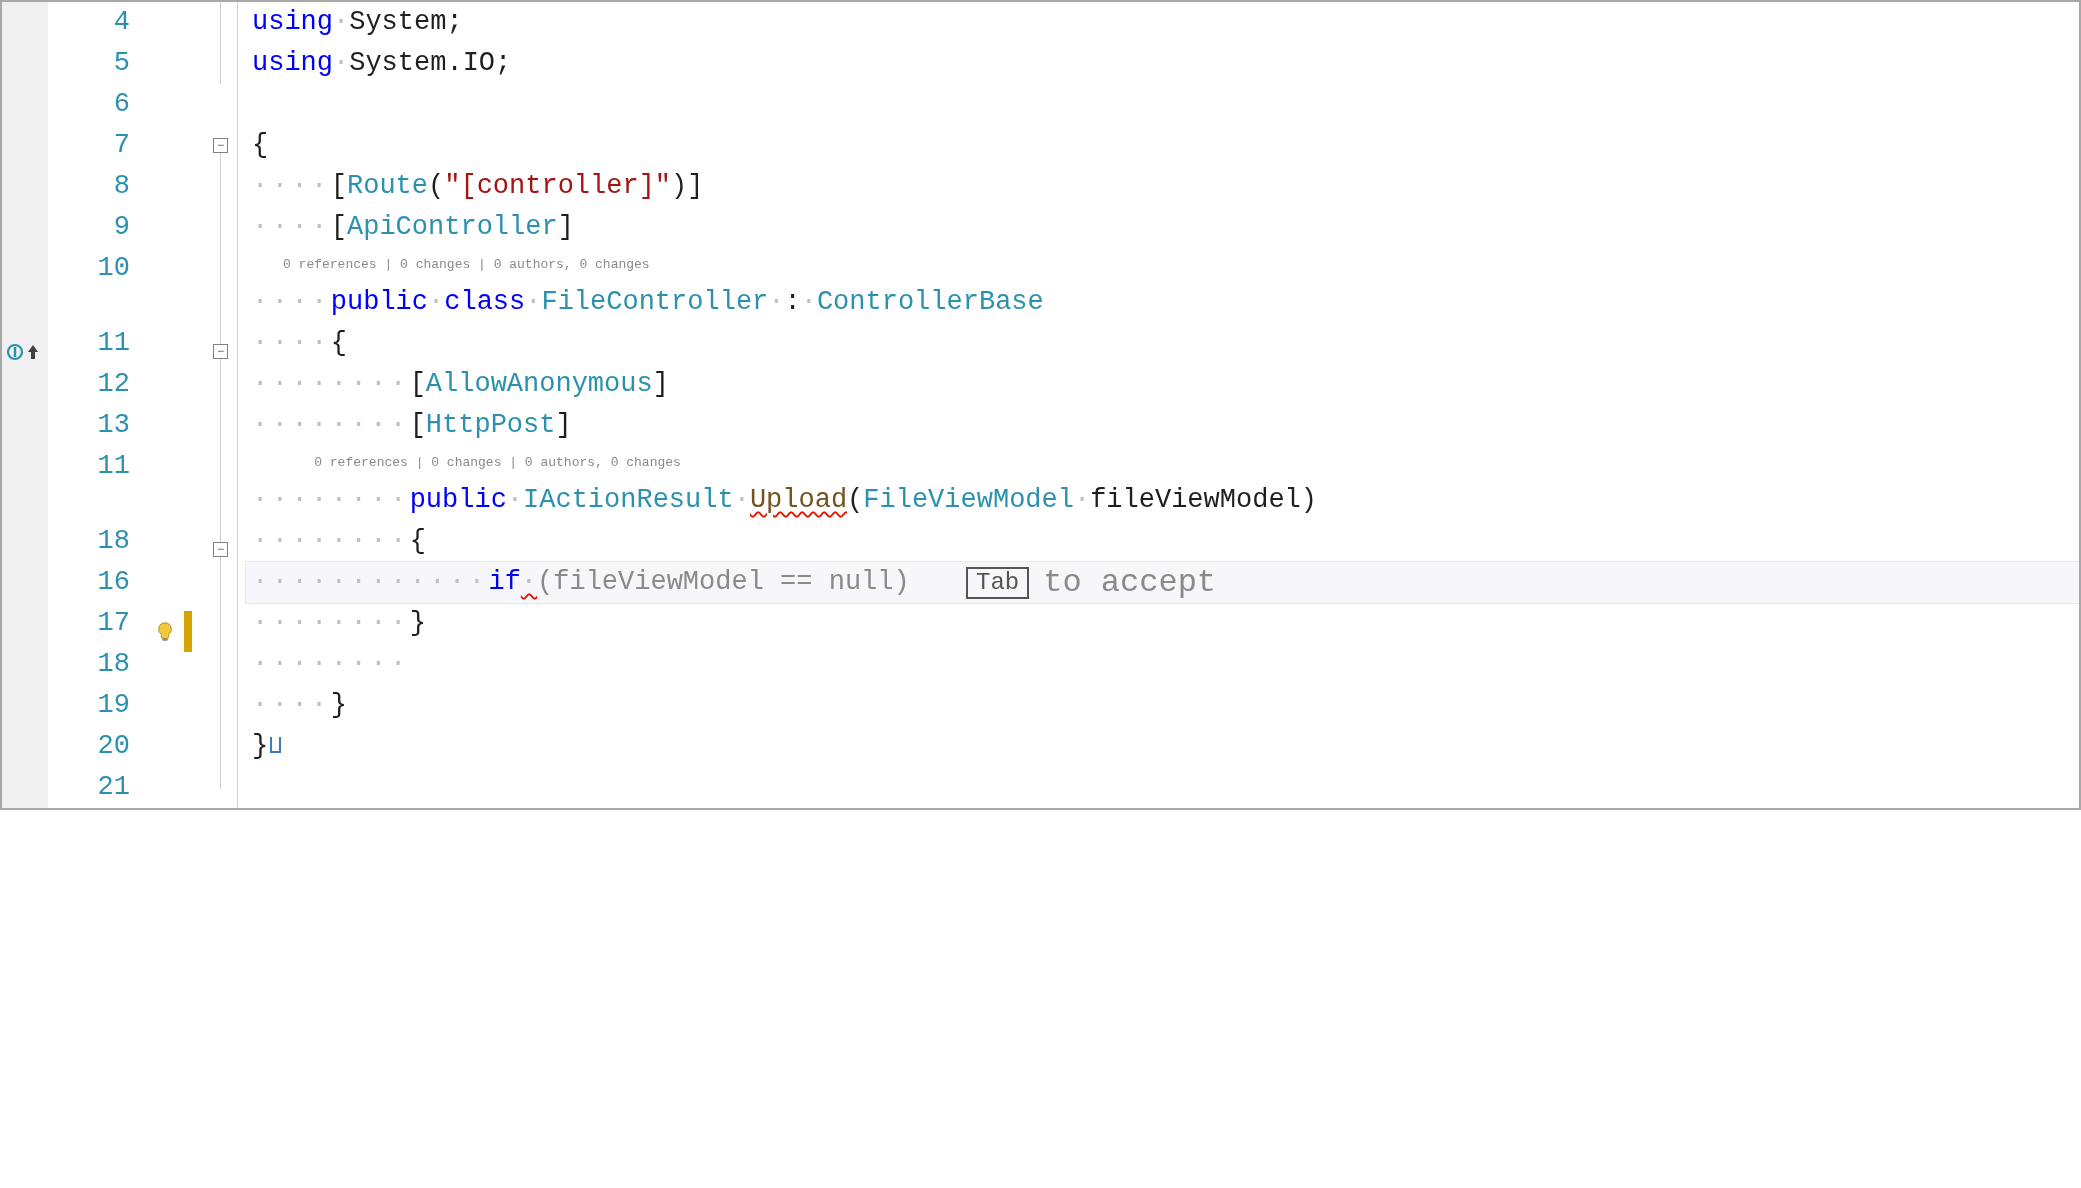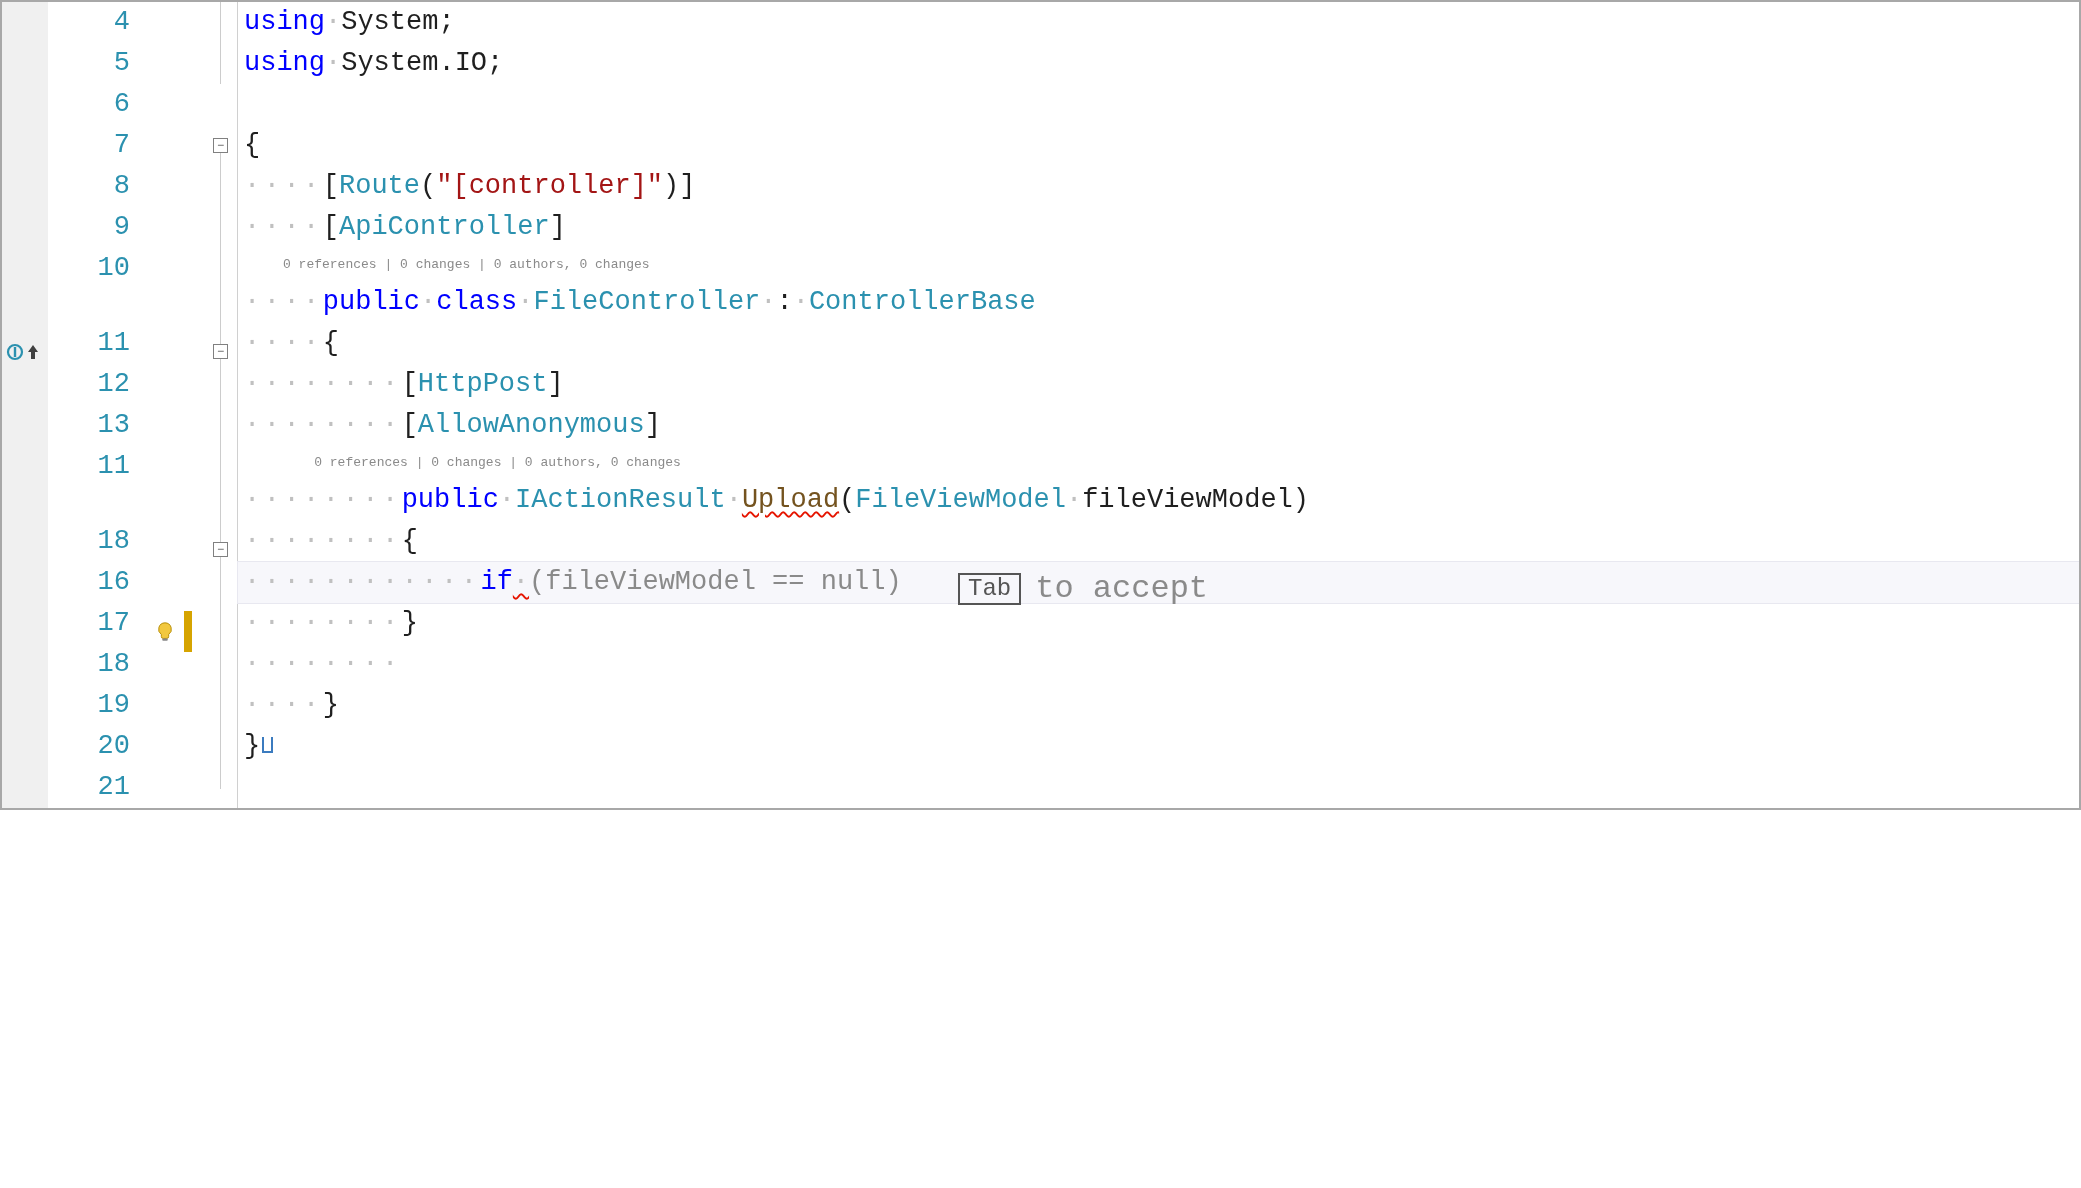--- a/index.html
+++ b/index.html
@@ -91,20 +91,21 @@
       flex: 1;
       position: relative;
       background: #fff;
     }
     .code-line {
       height: 41px;
       line-height: 41px;
       white-space: pre;
       position: relative;
       padding-left: 6px;
+      margin-left: 8px;
     }
     .codelens {
       height: 34px;
       line-height: 34px;
       font-size: 13px;
       color: #8a8a8a;
       padding-left: 6px;
       white-space: pre;
     }
     .ws { color: #c0c0c0; }
@@ -120,21 +121,21 @@
       text-decoration-thickness: 2px;
       text-underline-offset: 4px;
     }
     .current-line {
       background: #f7f7fb;
       outline: 1px solid #e8e8f0;
     }
     .autocomplete-hint {
       position: absolute;
       left: 720px;
-      top: 6px;
+      top: 0;
       display: flex;
       align-items: center;
       height: 41px;
       gap: 14px;
     }
     .tab-key {
       border: 2px solid #555;
       padding: 0 8px;
       font-size: 24px;
       color: #555;
@@ -227,23 +228,23 @@
   <div class="code-line"><span class="ws ds">····</span><span class="punc">[</span><span class="type">Route</span><span class="punc">(</span><span class="string">"[controller]"</span><span class="punc">)</span><span class="punc">]</span></div>
 
   <div class="code-line"><span class="ws ds">····</span><span class="punc">[</span><span class="type">ApiController</span><span class="punc">]</span></div>
 
   <div class="codelens">     <span>0 references | 0 changes | 0 authors, 0 changes</span></div>
 
   <div class="code-line"><span class="ws ds">····</span><span class="kw">public</span><span class="ws">·</span><span class="kw">class</span><span class="ws">·</span><span class="type">FileController</span><span class="ws">·</span><span class="punc">:</span><span class="ws">·</span><span class="type">ControllerBase</span></div>
 
   <div class="code-line"><span class="ws ds">····</span><span class="punc">{</span></div>
 
+  <div class="code-line"><span class="ws ds">········</span><span class="punc">[</span><span class="type">AllowAnonymous</span><span class="punc">]</span></div>
+
   <div class="code-line"><span class="ws ds">········</span><span class="punc">[</span><span class="type">HttpPost</span><span class="punc">]</span></div>
-
-  <div class="code-line"><span class="ws ds">········</span><span class="punc">[</span><span class="type">AllowAnonymous</span><span class="punc">]</span></div>
 
   <div class="codelens">         <span>0 references | 0 changes | 0 authors, 0 changes</span></div>
 
   <div class="code-line"><span class="ws ds">········</span><span class="kw">public</span><span class="ws">·</span><span class="type">IActionResult</span><span class="ws">·</span><span class="method squiggle-red">Upload</span><span class="punc">(</span><span class="type">FileViewModel</span><span class="ws">·</span><span class="ident">fileViewModel</span><span class="punc">)</span></div>
 
   <div class="code-line"><span class="ws ds">········</span><span class="punc">{</span></div>
 
   <div class="code-line current-line"><span class="ws ds">············</span><span class="kw">if</span><span class="ws squiggle-red">·</span><span class="ghost">(fileViewModel == null)</span>
     <div class="autocomplete-hint">
       <div class="tab-key">Tab</div>

